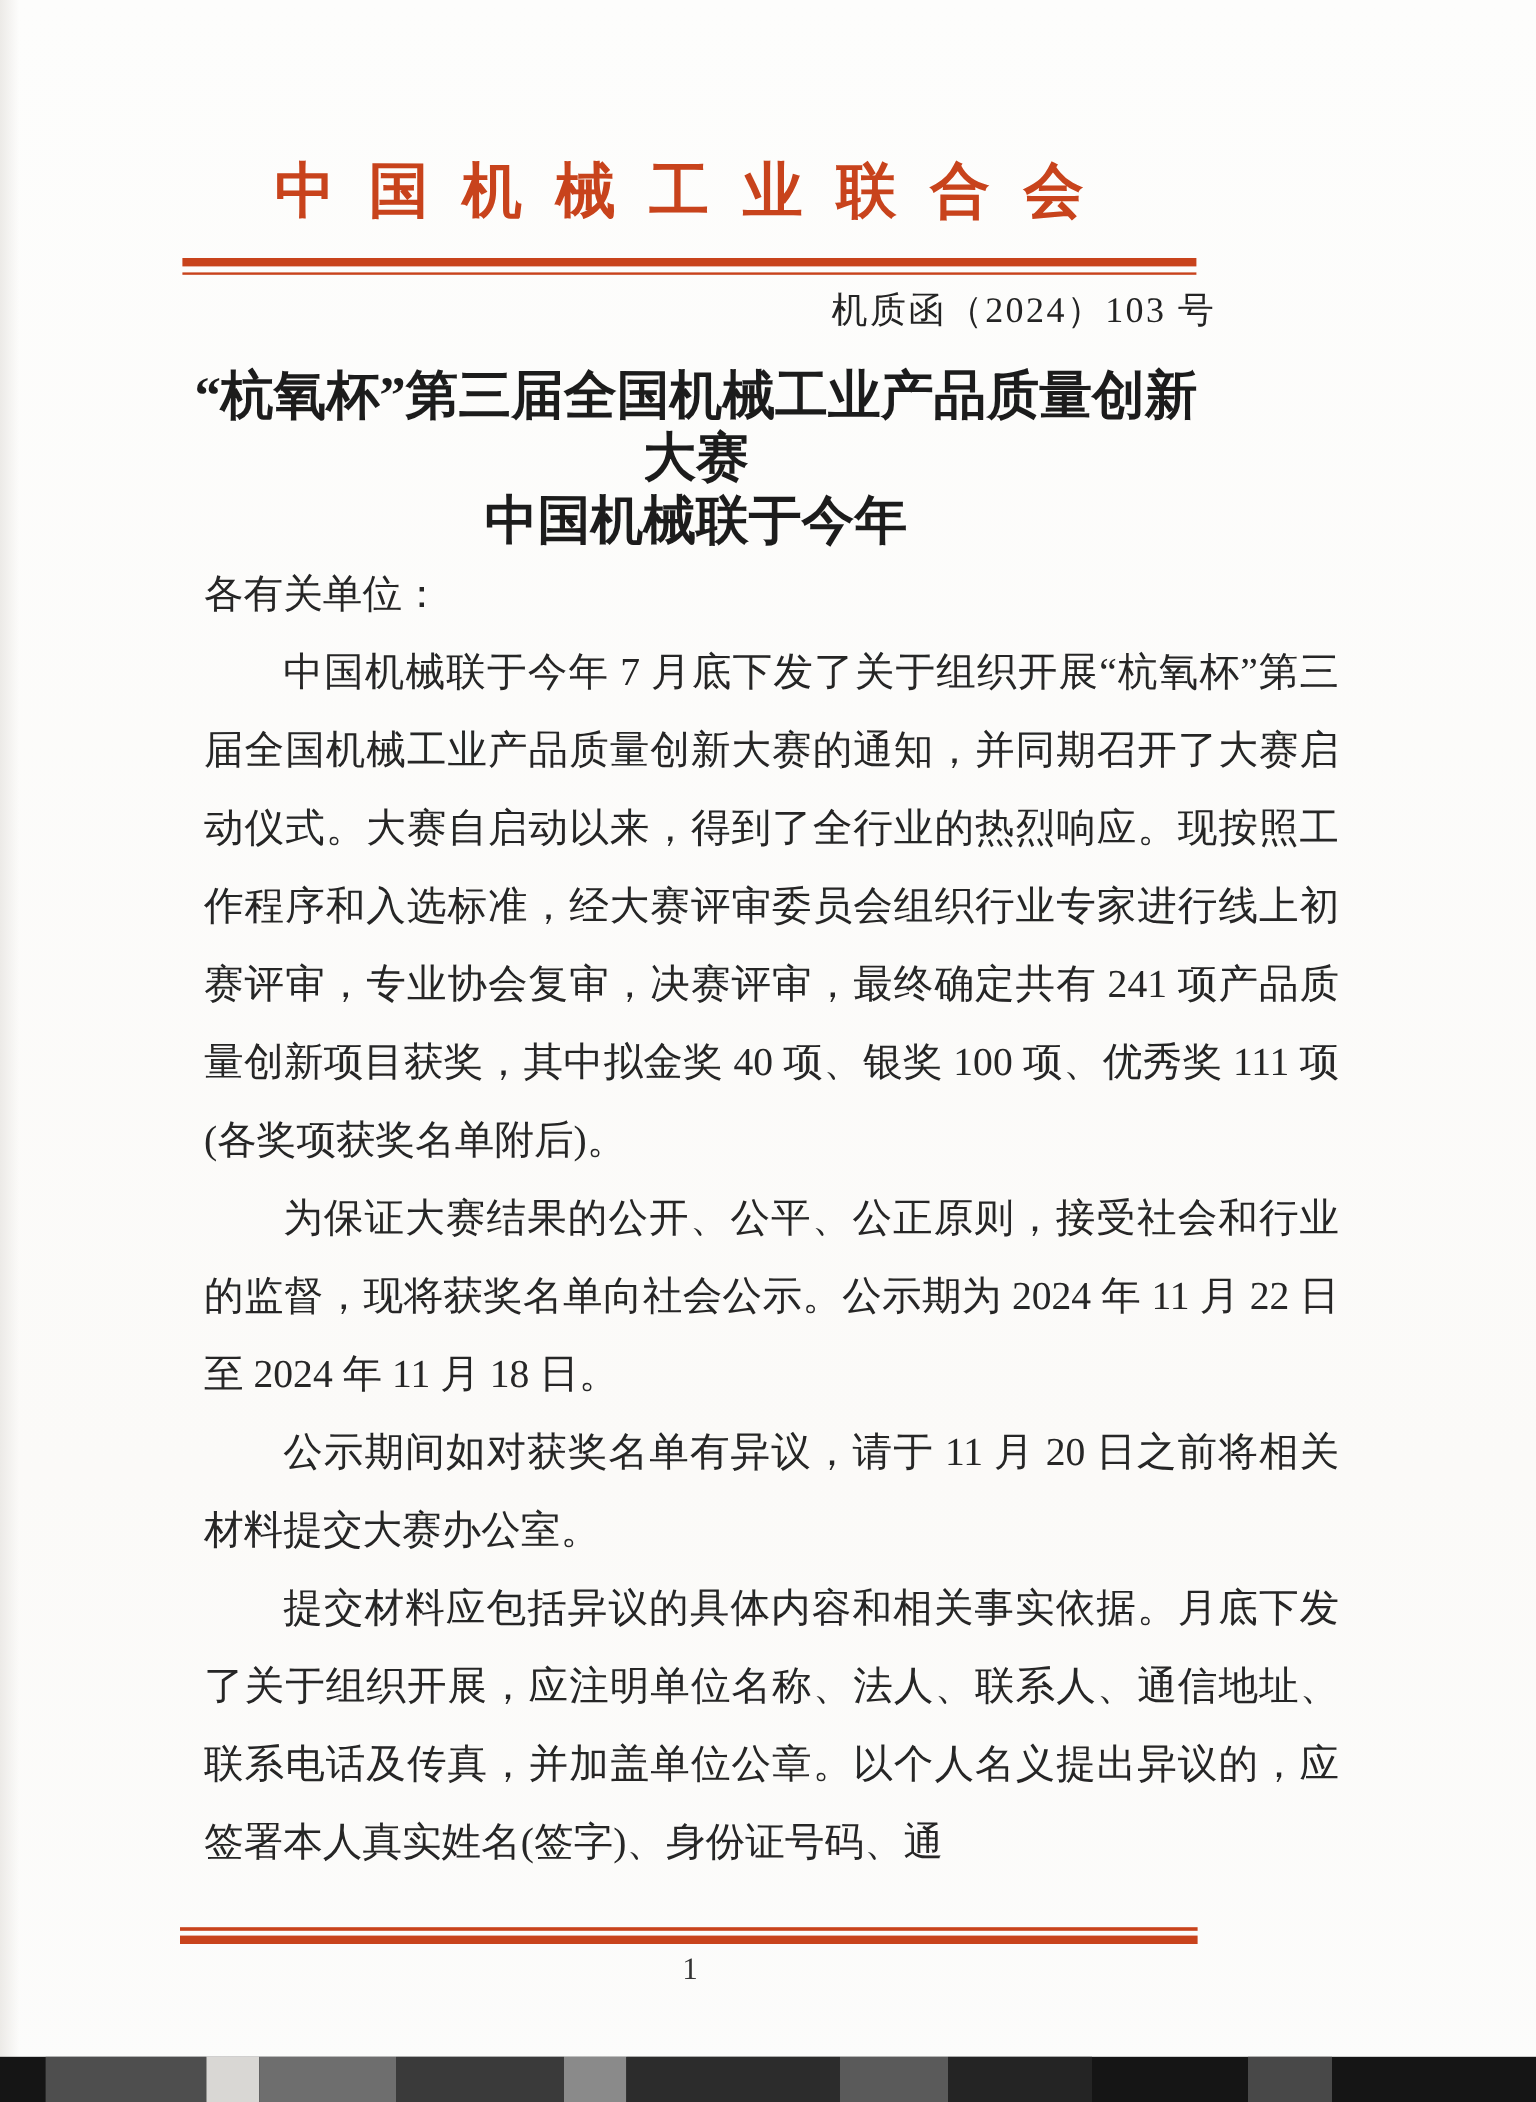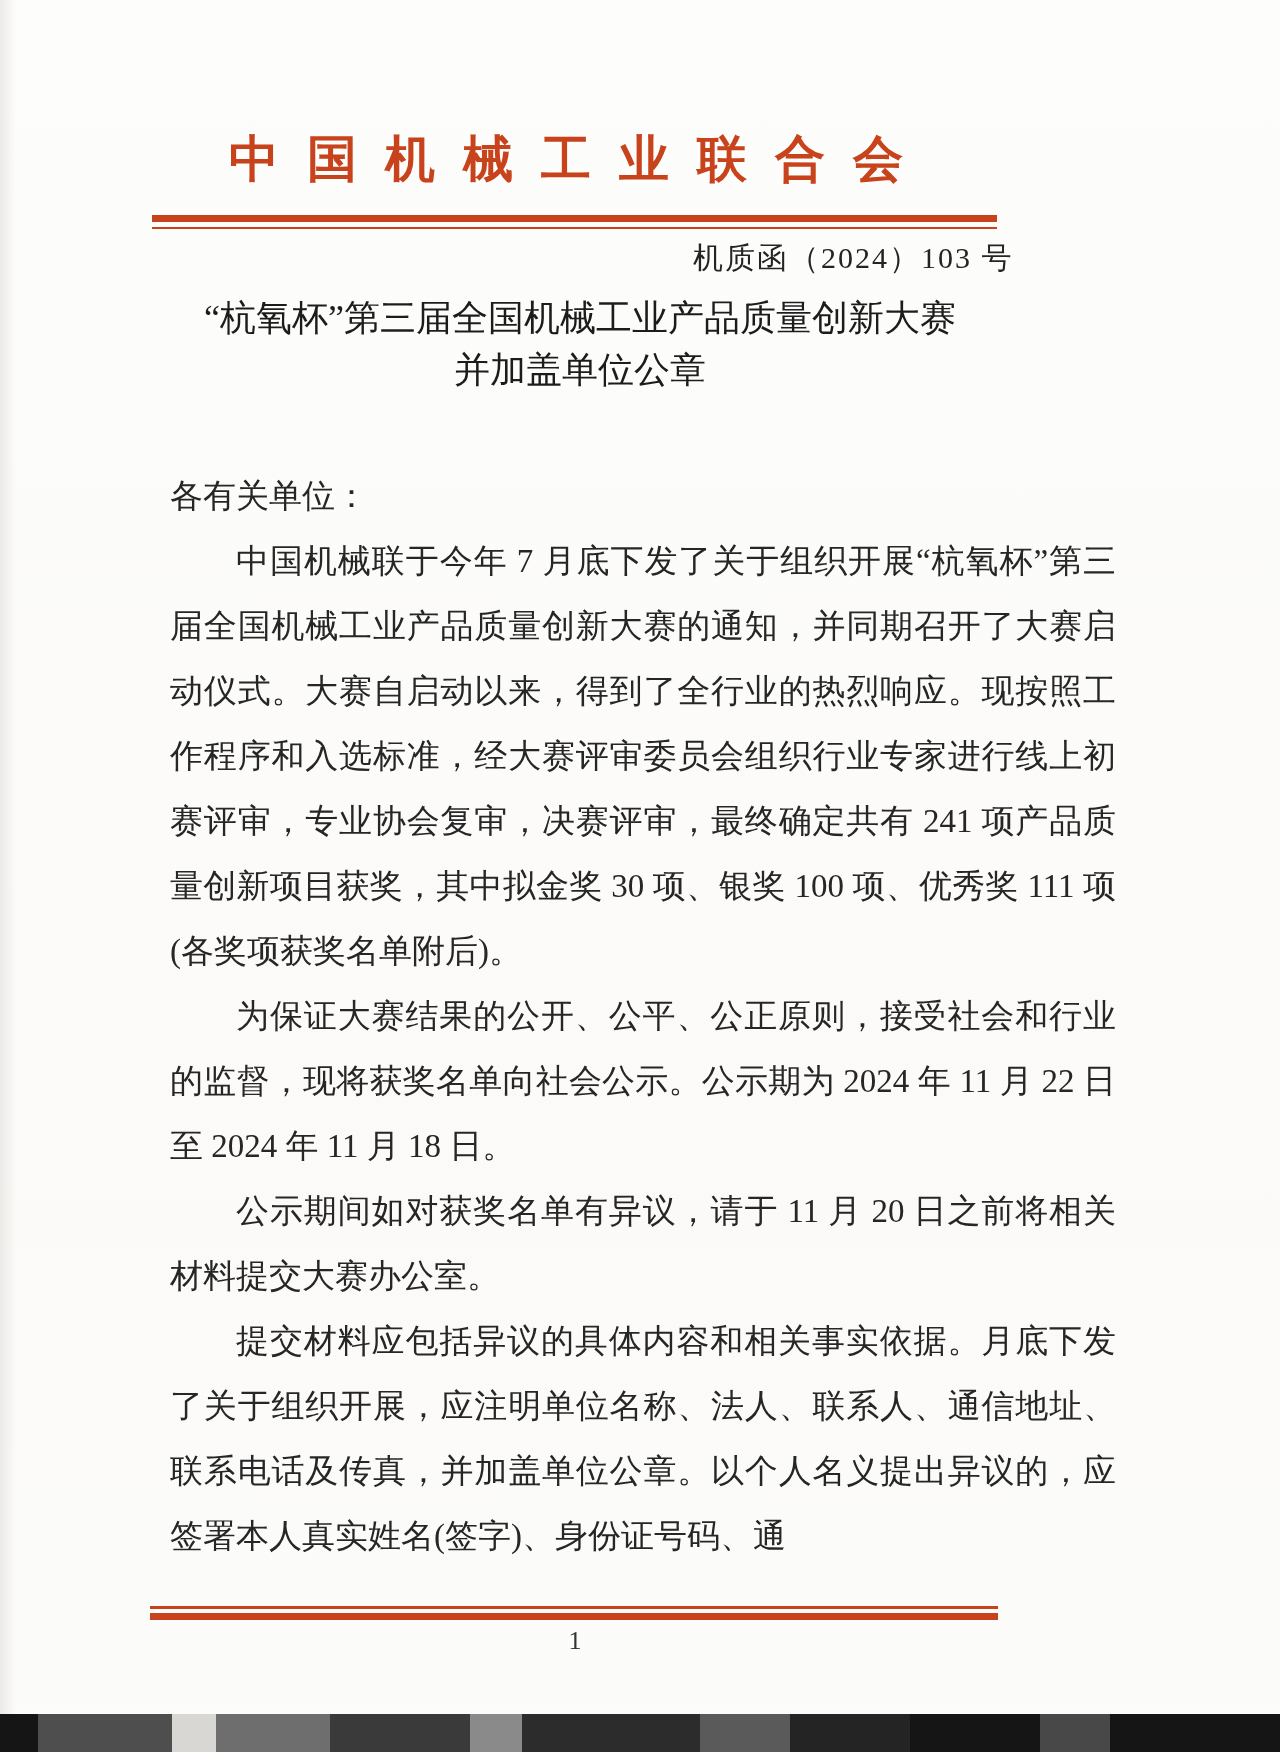--- a/index.html
+++ b/index.html
@@ -54,27 +54,27 @@
     top: 238px;
     left: 664px;
     font-size: 30px;
     color: #242424;
     letter-spacing: 2px;
     white-space: nowrap;
     margin-left: 29px;
   }
   .title-block {
     position: absolute;
-    top: 292px;
+    top: 304px;
     left: 160px;
     width: 840px;
     text-align: center;
     color: #1c1c1c;
-    font-weight: normal;
-    font-size: 36px;
+    font-weight: bold;
+    font-size: 44px;
     line-height: 52px;
   }
   .body-block {
     position: absolute;
     top: 464px;
     left: 170px;
     width: 946px;
     font-size: 33px;
     line-height: 65px;
     color: #262626;
@@ -145,26 +145,26 @@
 
   <div class="org-name">中国机械工业联合会</div>
 
   <div class="rule-thick"></div>
   <div class="rule-thin"></div>
 
   <div class="doc-number">机质函（2024）103 号</div>
 
   <div class="title-block">
     <div>“杭氧杯”第三届全国机械工业产品质量创新大赛</div>
-    <div>并加盖单位公章</div>
+    <div>中国机械联于今年</div>
   </div>
 
   <div class="body-block">
     <p class="salutation">各有关单位：</p>
-    <p class="para">中国机械联于今年 7 月底下发了关于组织开展“杭氧杯”第三届全国机械工业产品质量创新大赛的通知，并同期召开了大赛启动仪式。大赛自启动以来，得到了全行业的热烈响应。现按照工作程序和入选标准，经大赛评审委员会组织行业专家进行线上初赛评审，专业协会复审，决赛评审，最终确定共有 241 项产品质量创新项目获奖，其中拟金奖 30 项、银奖 100 项、优秀奖 111 项(各奖项获奖名单附后)。</p>
+    <p class="para">中国机械联于今年 7 月底下发了关于组织开展“杭氧杯”第三届全国机械工业产品质量创新大赛的通知，并同期召开了大赛启动仪式。大赛自启动以来，得到了全行业的热烈响应。现按照工作程序和入选标准，经大赛评审委员会组织行业专家进行线上初赛评审，专业协会复审，决赛评审，最终确定共有 241 项产品质量创新项目获奖，其中拟金奖 40 项、银奖 100 项、优秀奖 111 项(各奖项获奖名单附后)。</p>
     <p class="para">为保证大赛结果的公开、公平、公正原则，接受社会和行业的监督，现将获奖名单向社会公示。公示期为 2024 年 11 月 22 日至 2024 年 11 月 18 日。</p>
     <p class="para">公示期间如对获奖名单有异议，请于 11 月 20 日之前将相关材料提交大赛办公室。</p>
     <p class="para">提交材料应包括异议的具体内容和相关事实依据。月底下发了关于组织开展，应注明单位名称、法人、联系人、通信地址、联系电话及传真，并加盖单位公章。以个人名义提出异议的，应签署本人真实姓名(签字)、身份证号码、通</p>
   </div>
 
   <div class="footer-rule-thin"></div>
   <div class="footer-rule-thick"></div>
 
   <div class="page-number">1</div>
 

